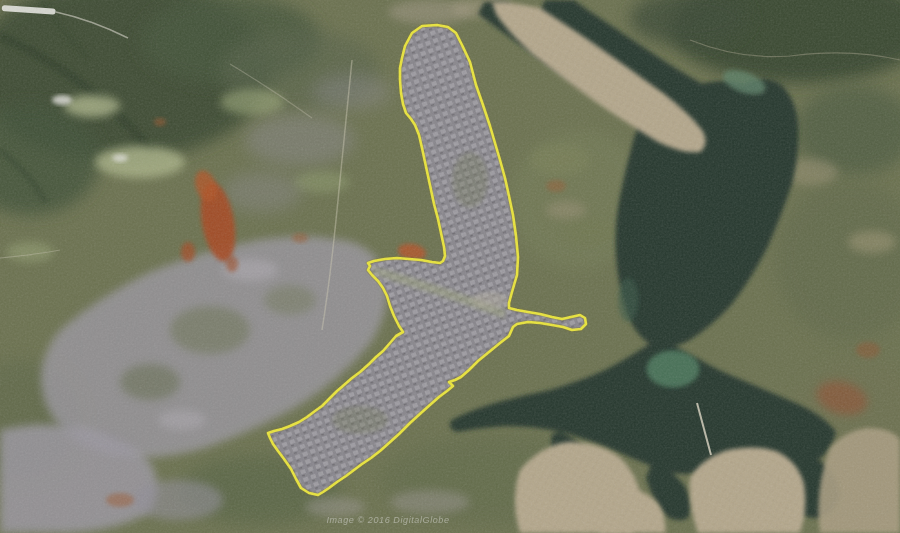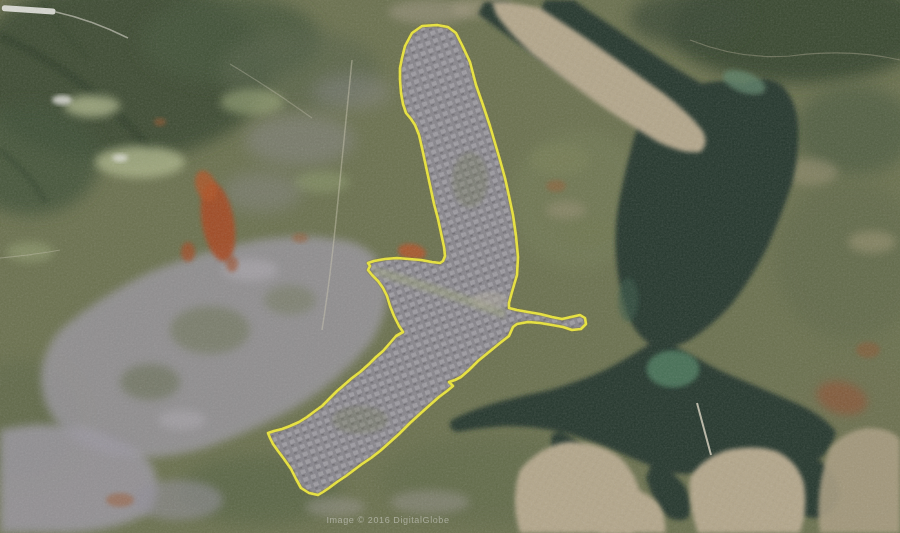--- a/index.html
+++ b/index.html
@@ -1,19 +1,20 @@
 <!DOCTYPE html>
 <html><head>
 <meta charset="utf-8">
 <style>
   html,body{margin:0;padding:0;background:#222;}
   .stage{
     position:relative;width:900px;height:533px;overflow:hidden;
     background:#0369a1;
     font-family:"Liberation Sans",sans-serif;
+    font-style:italic;
   }
   svg{display:block}
   .watermark{
     font-family:"Liberation Sans",sans-serif;
     font-size:9px;letter-spacing:.6px;opacity:.55;
   }
 </style>
 </head>
 <body>
 

